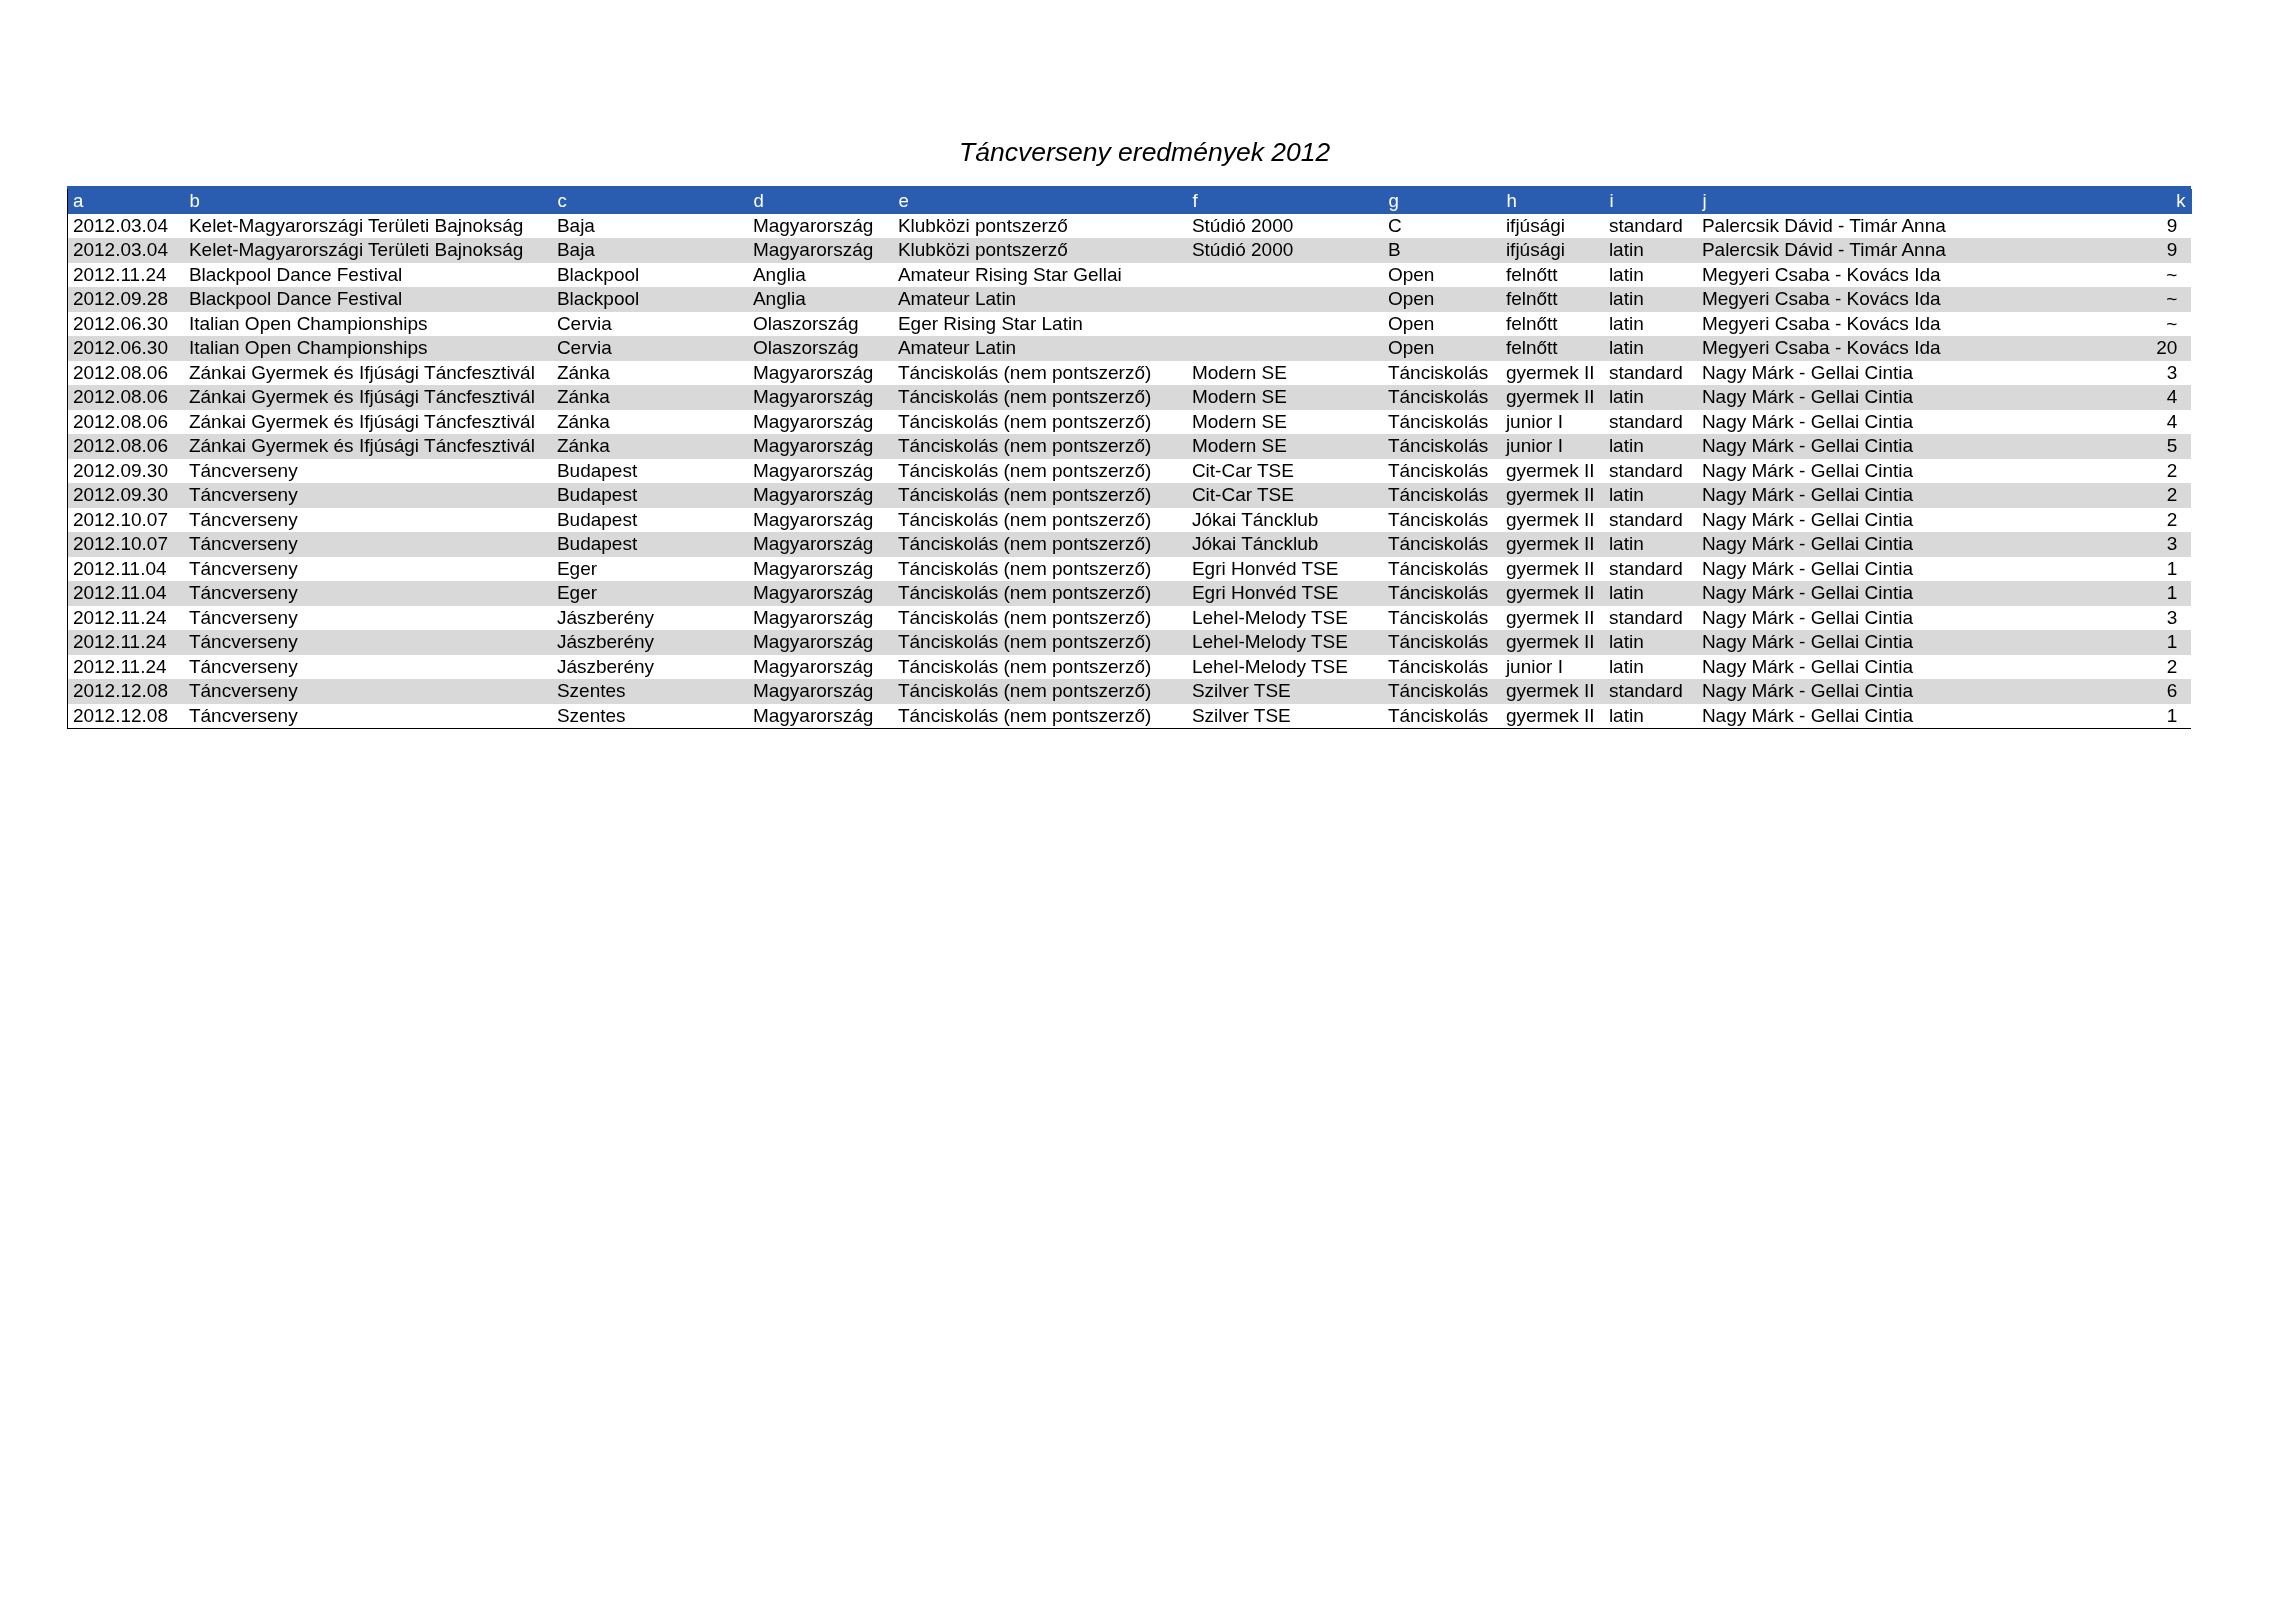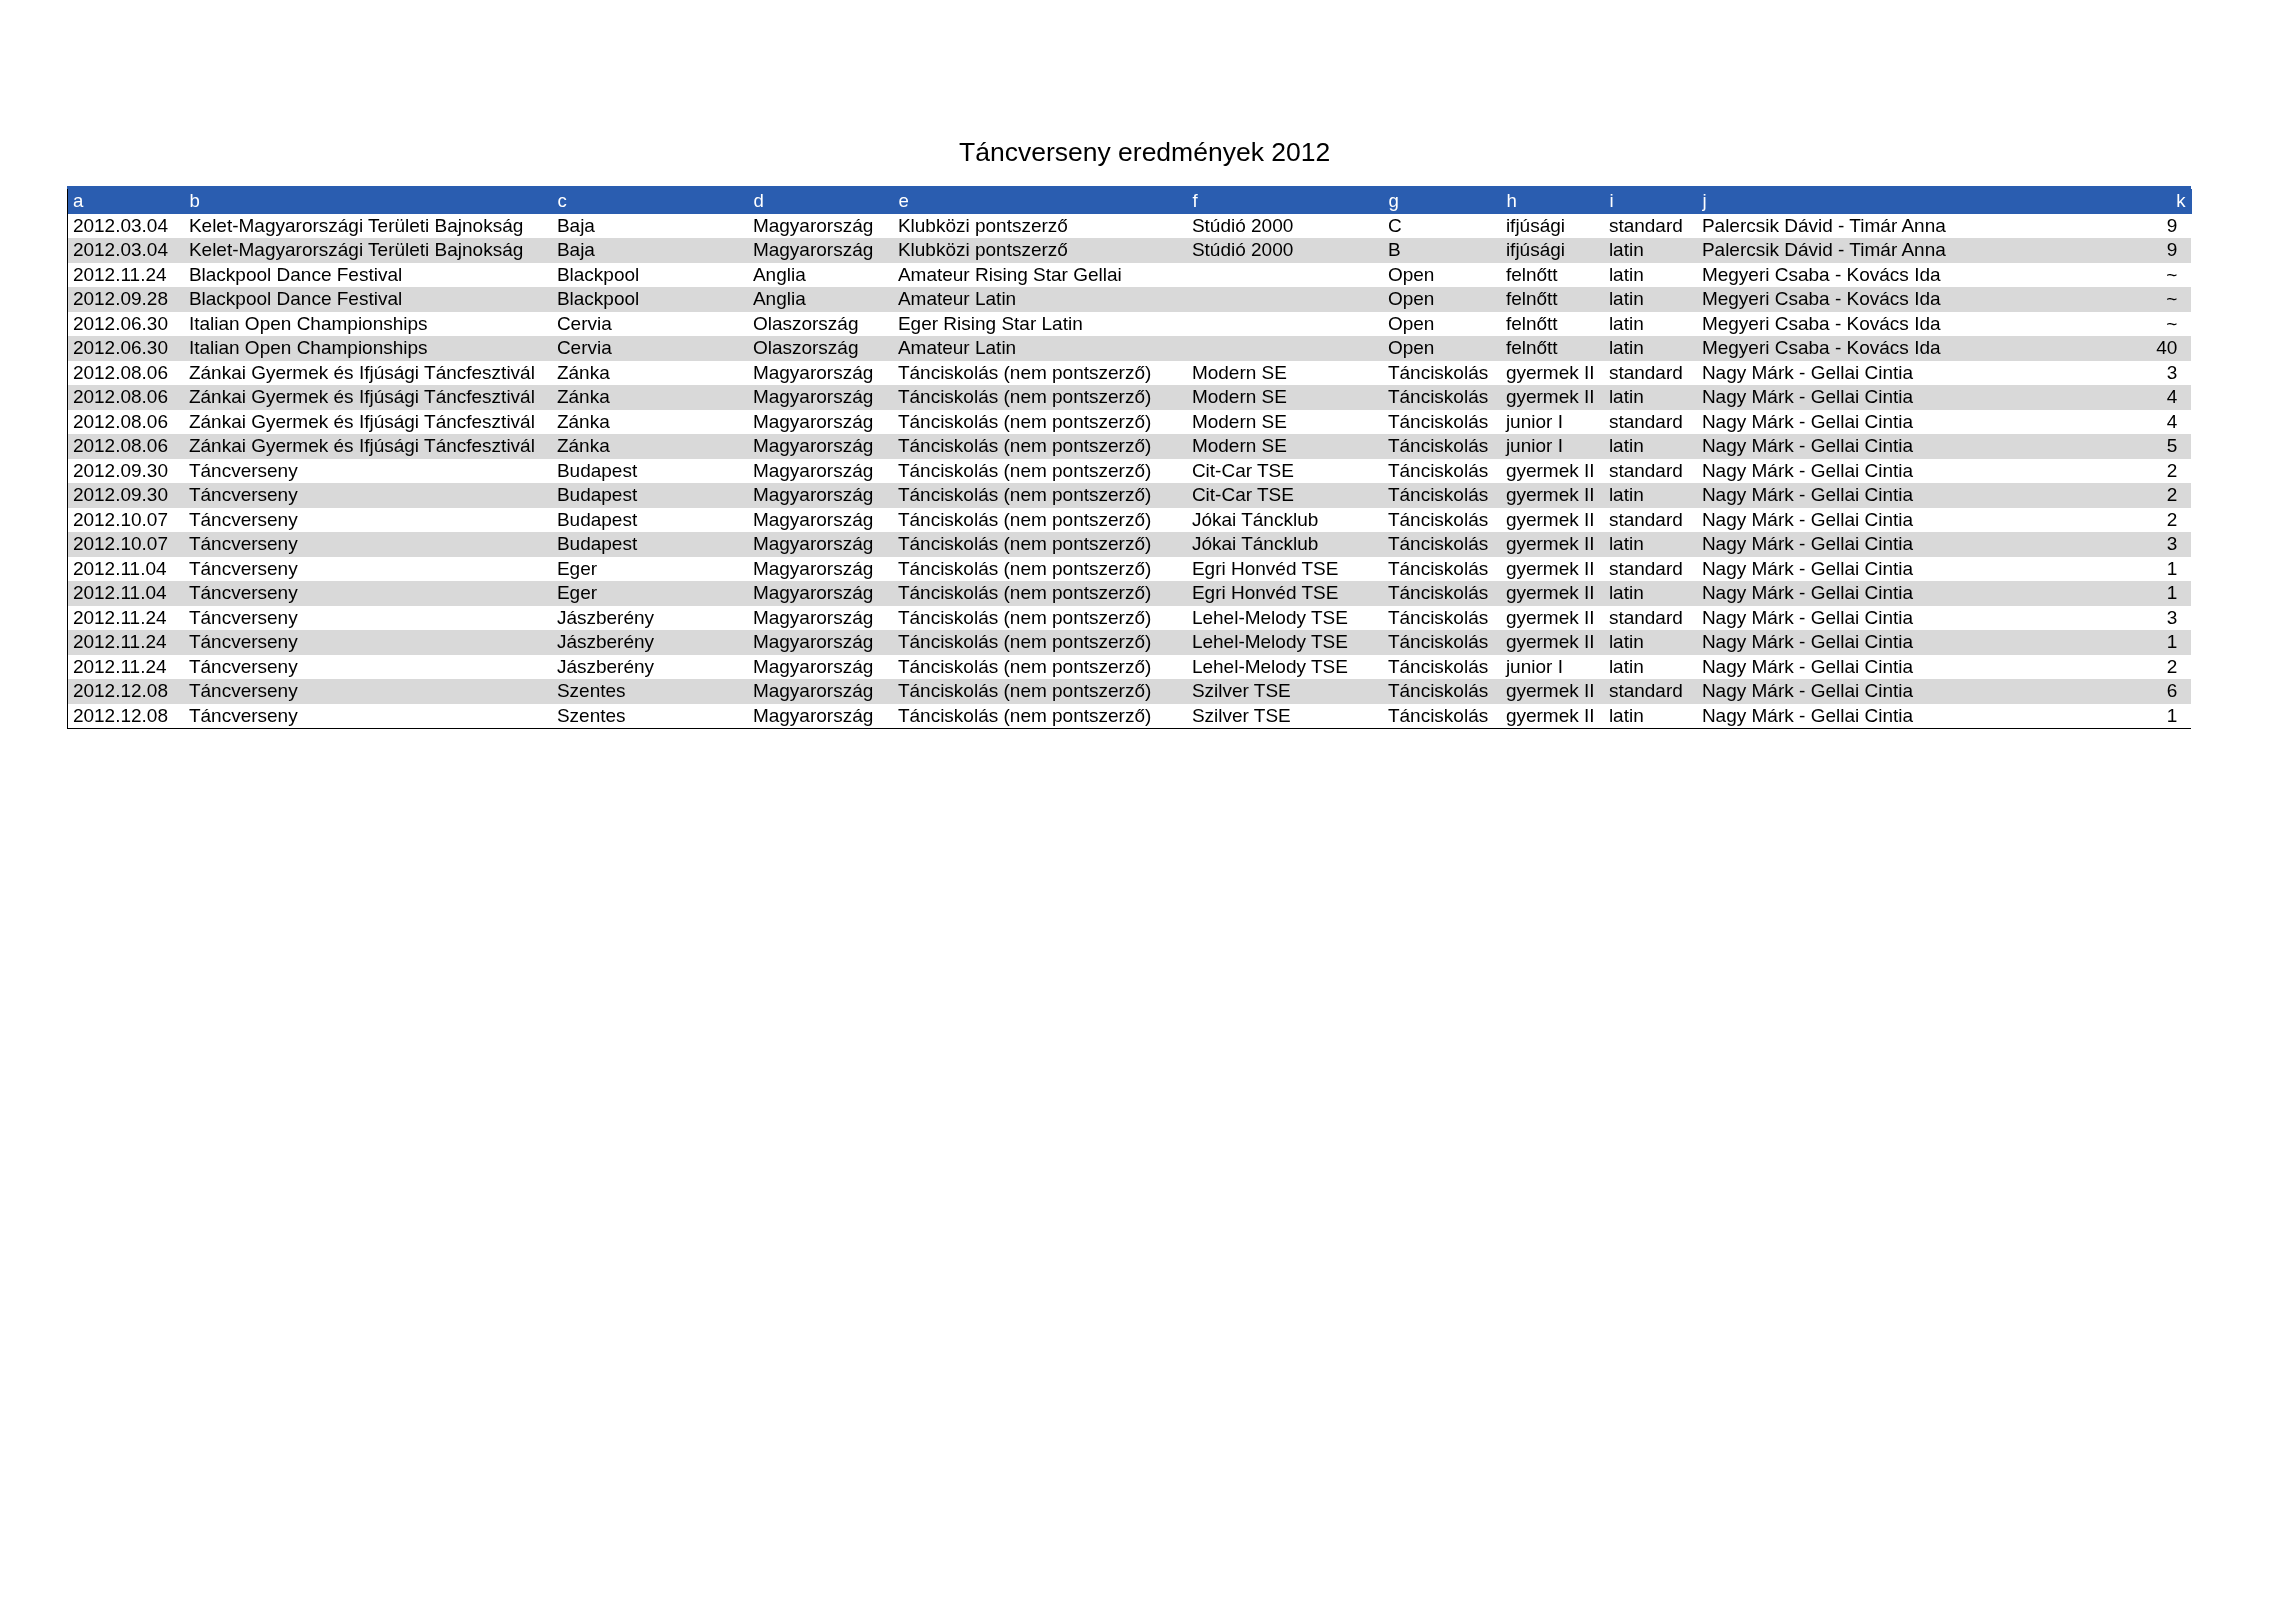--- a/index.html
+++ b/index.html
@@ -22,20 +22,21 @@
     width: 2156px;
   }
   .doc-title {
     font-size: 26.5px;
     color: #000000;
     text-align: left;
     margin: 0 0 17.6px 0;
     padding-left: 892px;
     font-weight: normal;
     white-space: nowrap;
+    font-style: italic;
   }
   table.grid {
     border-collapse: collapse;
     table-layout: fixed;
     width: 2122px;
     font-size: 19px;
   }
   table.grid th, table.grid td {
     padding: 0 4.9px;
     height: 24.5px;
@@ -196,21 +197,21 @@
             <td>2012.06.30</td>
             <td>Italian Open Championships</td>
             <td>Cervia</td>
             <td>Olaszország</td>
             <td>Amateur Latin</td>
             <td></td>
             <td>Open</td>
             <td>felnőtt</td>
             <td>latin</td>
             <td>Megyeri Csaba - Kovács Ida</td>
-            <td class="num">40</td>
+            <td class="num">20</td>
           </tr>
           <tr class="odd">
             <td>2012.08.06</td>
             <td>Zánkai Gyermek és Ifjúsági Táncfesztivál</td>
             <td>Zánka</td>
             <td>Magyarország</td>
             <td>Tánciskolás (nem pontszerző)</td>
             <td>Modern SE</td>
             <td>Tánciskolás</td>
             <td>gyermek II</td>

